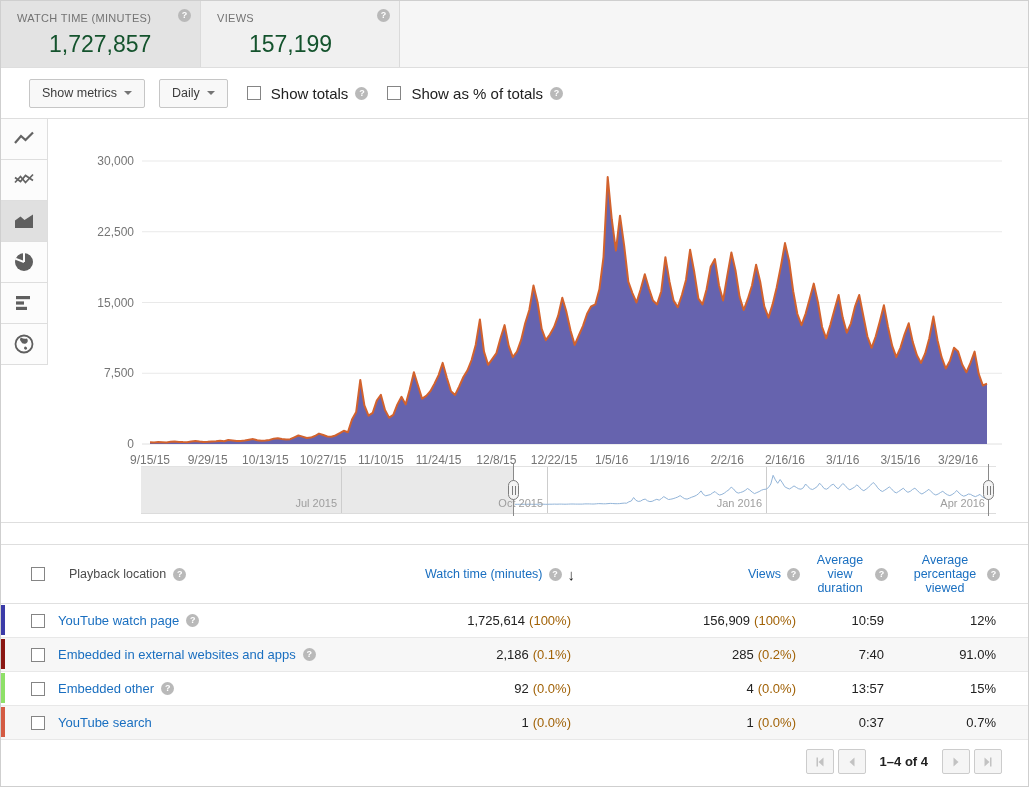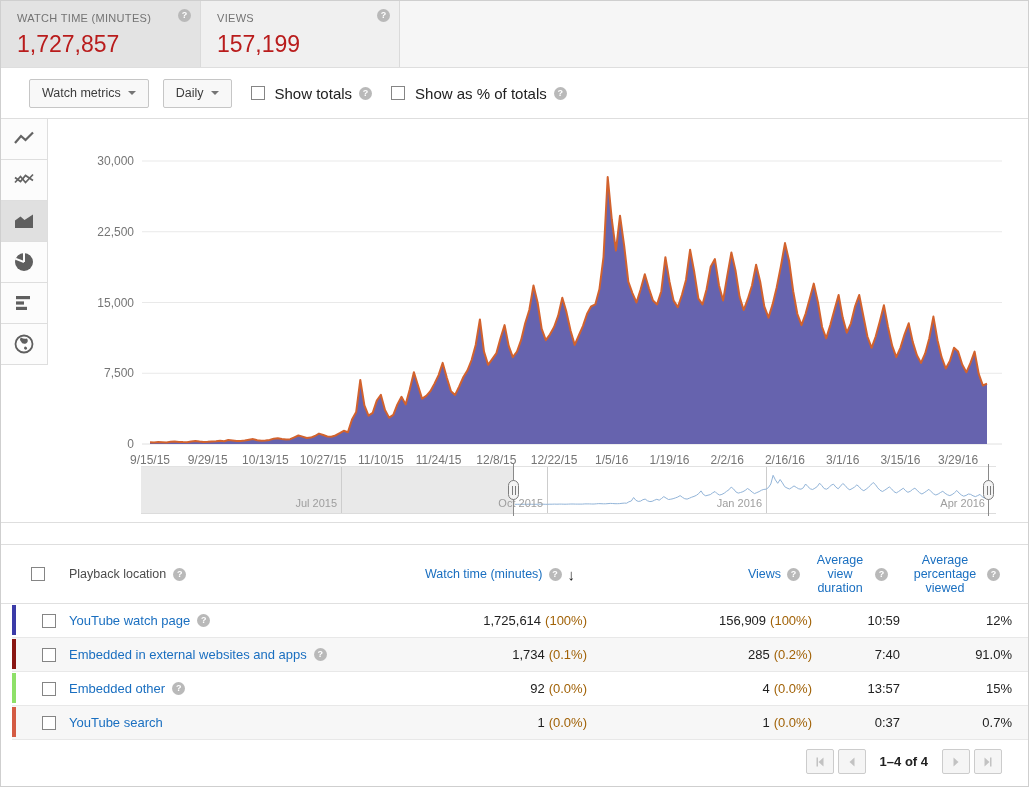--- a/index.html
+++ b/index.html
@@ -7,21 +7,21 @@
   body { font-family: "Liberation Sans", sans-serif; width:1029px; height:787px; }
   .page { position:relative; width:1029px; height:787px; border:1px solid #cfcfcf; background:#fff; overflow:hidden; }
 
   
   .metrics-bar { display:flex; height:67px; border-bottom:1px solid #dedede; }
   .metric-card { position:relative; width:199px; padding:11px 16px 0 16px; }
   .metric-card.selected { background:#e3e3e3; }
   .metric-card.plain { background:#f0f0f0; border-left:1px solid #dadada; }
   .metrics-filler { flex:1; background:#f6f6f6; border-left:1px solid #dadada; }
   .metric-label { font-size:11px; color:#737373; letter-spacing:.3px; }
-  .metric-value { font-size:23px; color:#b91c1c; margin-top:7px; }
+  .metric-value { font-size:23px; color:#14532d; margin-top:7px;margin-left:32px; }
   .help { display:inline-block; width:13px; height:13px; border-radius:50%;
           background:#b9b9b9; color:#fff; font-size:9px; line-height:13px;
           text-align:center; font-weight:bold; vertical-align:middle; }
   .card-help { position:absolute; top:8px; right:9px; }
 
   
   .toolbar { display:flex; align-items:center; height:51px; padding-left:28px; border-bottom:1px solid #dedede; }
   .tbtn { display:inline-flex; align-items:center; height:29px; padding:0 12px;
           background:#f8f8f8; border:1px solid #c6c6c6; border-radius:2px;
           font-size:12.5px; color:#3c3c3c; cursor:pointer; }
@@ -66,21 +66,21 @@
   .col-views { width:225px; display:flex; justify-content:flex-end; align-items:center; }
   .col-dur { width:88px; display:flex; justify-content:flex-end; align-items:center; }
   .col-pct { width:112px; display:flex; justify-content:flex-end; align-items:center; }
   .hdr-link { color:#1a6fc0; cursor:pointer; }
   .hdr-stack { text-align:center; line-height:14px; }
   .w64 { width:58px; } .w74 { width:72px; }
   .sort-arrow { font-size:15px; color:#212121; margin-left:6px; font-weight:bold; }
   .thead .help { margin-left:6px; }
 
   .trow { position:relative; display:flex; align-items:center; height:34px;
-          border-bottom:1px solid #e8e8e8; padding-right:16px; font-size:13px;margin-left:11px; }
+          border-bottom:1px solid #e8e8e8; padding-right:32px; font-size:13px; }
   .trow:nth-child(odd) { background:#f7f7f7; }
   .row-bar { position:absolute; left:0; top:1px; bottom:2px; width:4px; }
   .row-loc { flex:1; display:flex; align-items:center; padding-left:30px; }
   .row-link { color:#1a6fc0; margin-left:13px; cursor:pointer; }
   .row-loc .help { margin-left:7px; }
   .num { color:#212121; }
   .pct { color:#a16207; margin-left:4px; }
   .dur-val, .pctv-val { color:#212121; }
 
   
@@ -104,21 +104,21 @@
     <div class="metric-card plain">
       <div class="metric-label">VIEWS</div>
       <div class="metric-value">157,199</div>
       <span class="help card-help">?</span>
     </div>
     <div class="metrics-filler"></div>
   </div>
 
   <div class="toolbar">
     <button class="tbtn">
-      <span>Watch metrics</span>
+      <span>Show metrics</span>
       <span class="caret"></span>
     </button>
     <button class="tbtn tb-gap">
       <span>Daily</span>
       <span class="caret"></span>
     </button>
     <span class="cb-group">
       <span class="cb"></span>
       <span class="cb-label">Show totals</span>
       <span class="help">?</span>
@@ -276,21 +276,21 @@
     </div>
 
     <div class="trow">
       <div class="row-bar" style="background: rgb(138, 23, 19);"></div>
       <div class="row-loc">
         <span class="cb"></span>
         <span class="row-link">Embedded in external websites and apps</span>
         <span class="help">?</span>
       </div>
       <div class="col-watch">
-        <span class="num">1,734</span>
+        <span class="num">2,186</span>
         <span class="pct">(0.1%)</span>
       </div>
       <div class="col-views">
         <span class="num">285</span>
         <span class="pct">(0.2%)</span>
       </div>
       <div class="col-dur dur-val">7:40</div>
       <div class="col-pct pctv-val">91.0%</div>
     </div>
 

